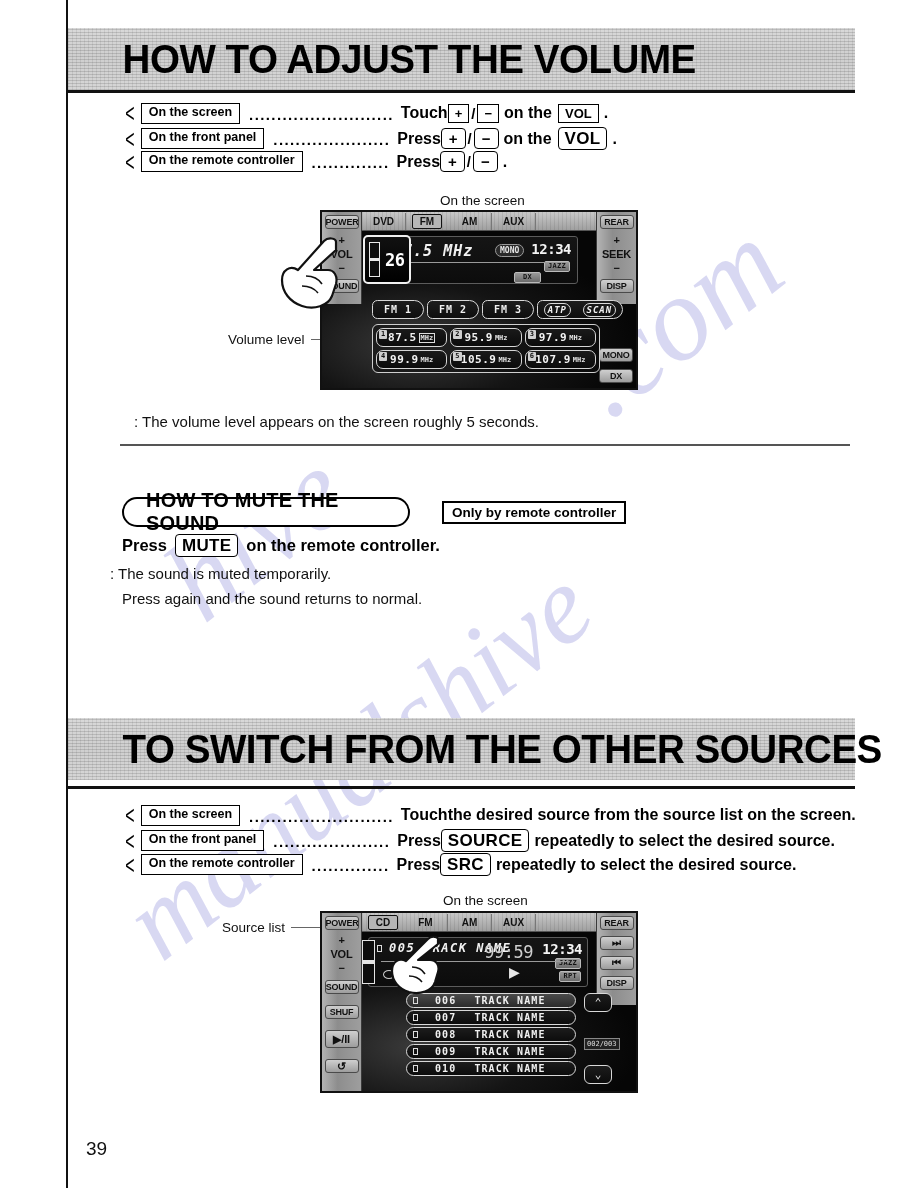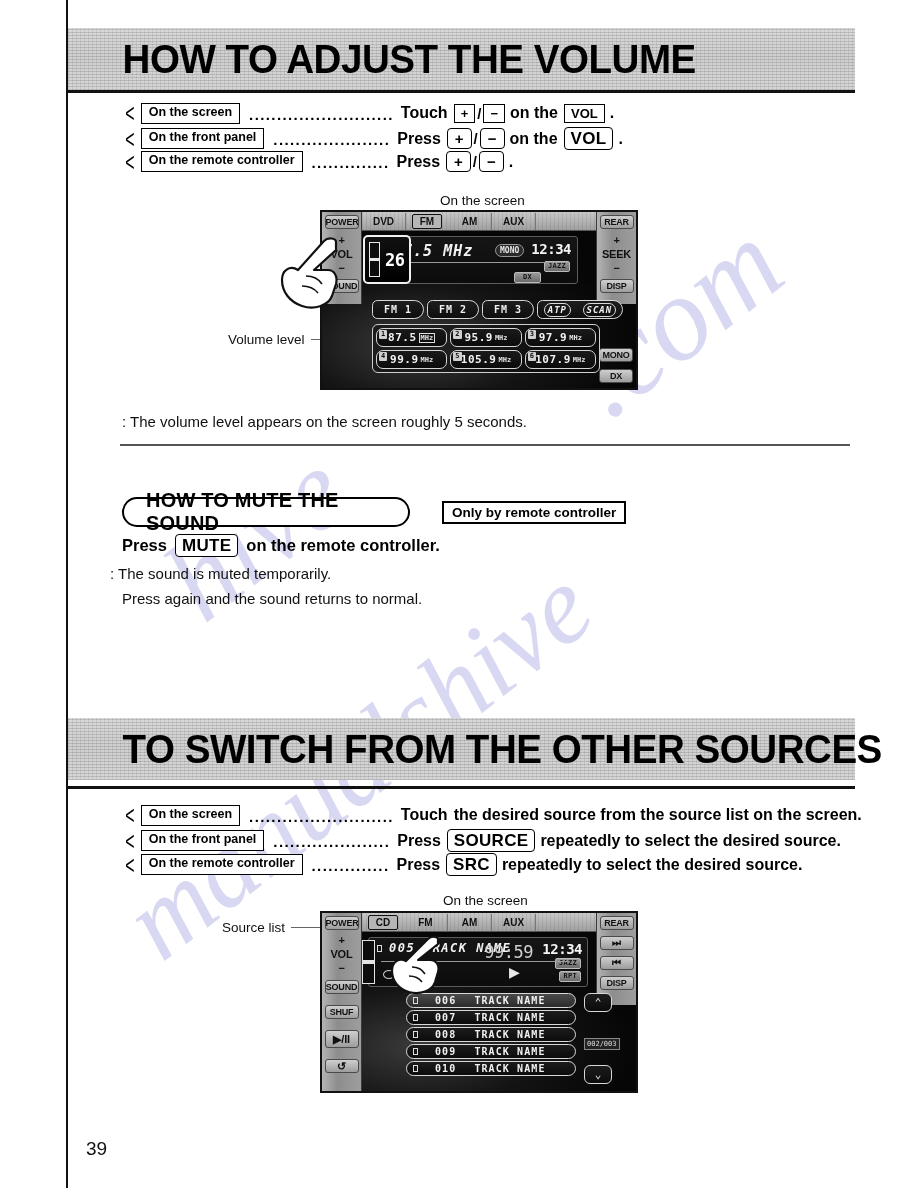--- a/index.html
+++ b/index.html
@@ -103,21 +103,21 @@
     background: #fff;
   }
   .dots {
     font-weight: 700;
     letter-spacing: 1.4px;
     margin: 0 7px 0 9px;
     font-size: 15px;
     position: relative;
     top: 1px;
   }
-  .verb { font-size: 16px; font-weight: 700; margin-right: 6px; }
+  .verb { font-size: 16px; font-weight: 700; }
   .tail { font-size: 16px; font-weight: 700; margin-left: 5px; }
 
   .key {
     display: inline-block;
     border: 1.6px solid #000;
     padding: 0 6px;
     font-size: 13px;
     font-weight: 700;
     line-height: 17px;
     min-width: 20px;
@@ -641,21 +641,21 @@
       </div>
     </div>
   </div>
 
   <svg class="finger" style="left:278px; top:236px;" width="66" height="82" viewBox="0 0 66 82">
     <path d="M58 6 C58 2, 50 1, 46 5 L20 34 C12 29, 4 34, 4 44 C4 56, 12 66, 24 70 C36 74, 50 70, 54 60 L58 48 C60 40, 56 34, 50 34 L36 34 L58 14 Z" fill="#ffffff" stroke="#111" stroke-width="2.2" stroke-linejoin="round"></path>
     <path d="M28 40 C34 40, 40 42, 44 48" fill="none" stroke="#111" stroke-width="1.6"></path>
     <path d="M24 50 C30 50, 36 52, 40 57" fill="none" stroke="#111" stroke-width="1.6"></path>
   </svg>
 
-  <div class="body-text" style="left:122px; top:413px;">: The volume level appears on the screen roughly 5 seconds.</div>
+  <div class="body-text" style="left:134px; top:413px;">: The volume level appears on the screen roughly 5 seconds.</div>
 
   <div class="hr-thin" style="top:444px;"></div>
 
   <div class="pill" style="left:122px; top:497px; width:288px;">
     <span>HOW TO MUTE THE SOUND</span>
   </div>
   <div class="notebox" style="left:442px; top:501px;">
     <span>Only by remote controller</span>
   </div>
 

